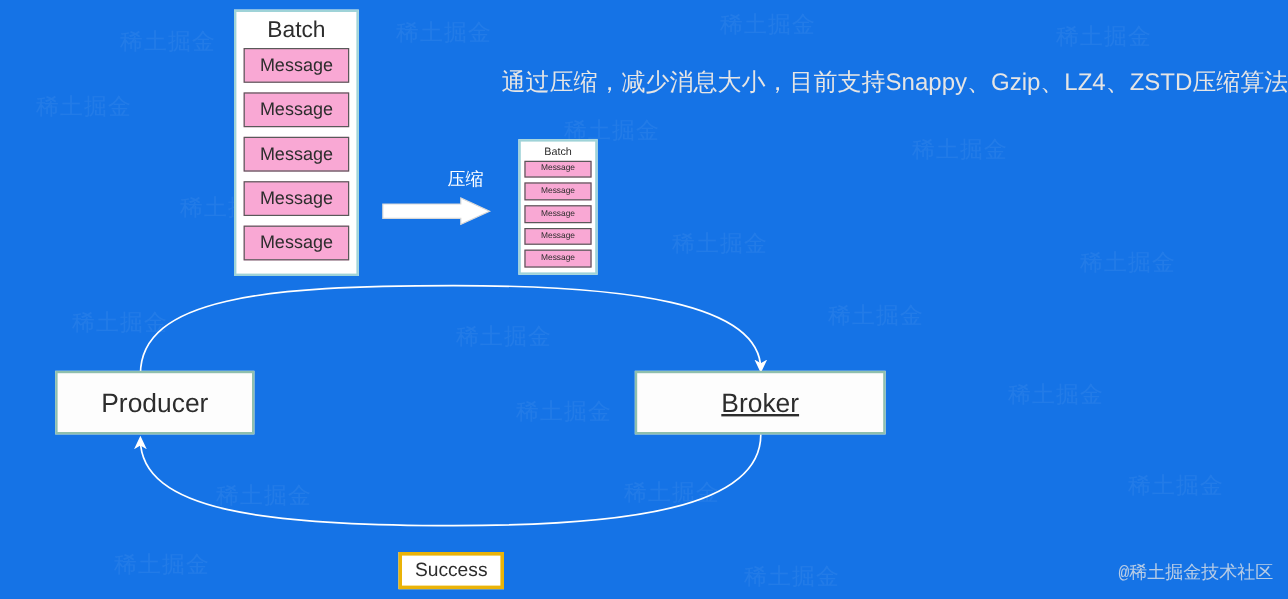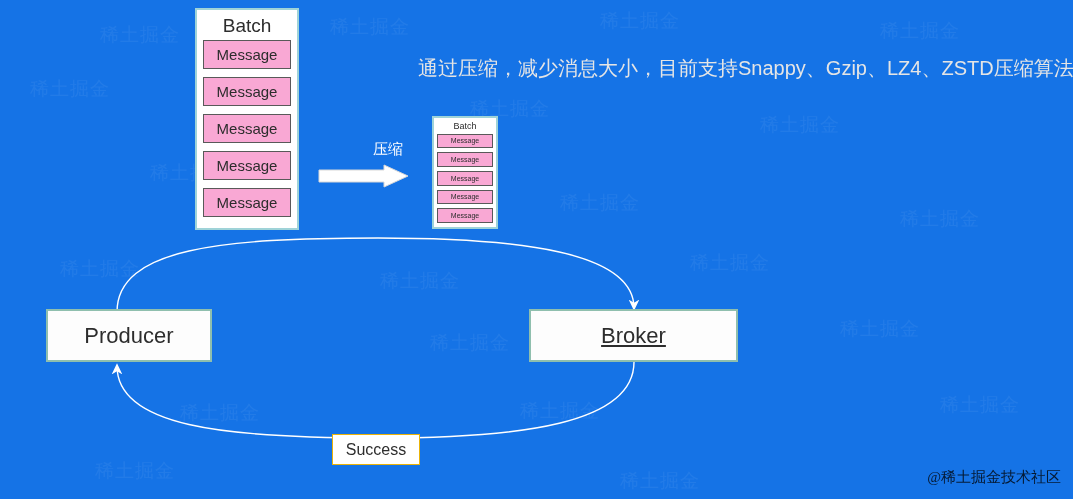--- a/index.html
+++ b/index.html
@@ -150,25 +150,25 @@
     top: 309px;
     width: 209px;
     height: 53px;
     text-decoration: underline;
   }
 
   
   #success-box {
     position: absolute;
     left: 332px;
-    top: 434px;
+    top: 460px;
     width: 88px;
     height: 31px;
     background: #ffffff;
-    border: 1px solid #eab308;
+    border: 3px solid #eab308;
     box-sizing: border-box;
     display: flex;
     align-items: center;
     justify-content: center;
     color: #2d2d2d;
     font-size: 16px;
     font-family: "Liberation Sans", sans-serif;
   }
 
   
@@ -180,24 +180,24 @@
     font-size: 20px;
     white-space: nowrap;
     font-family: "Liberation Sans", sans-serif;
   }
 
   
   #corner-watermark {
     position: absolute;
     right: 12px;
     bottom: 12px;
-    color: #000000;
+    color: #e5e5e5;
     opacity: 0.78;
     font-size: 15px;
-    font-family: Liberation Serif, serif;
+    font-family: Liberation Mono, monospace;
     white-space: nowrap;
   }
 
   
   #flow-svg {
     position: absolute;
     left: 0;
     top: 0;
     width: 1073px;
     height: 499px;

